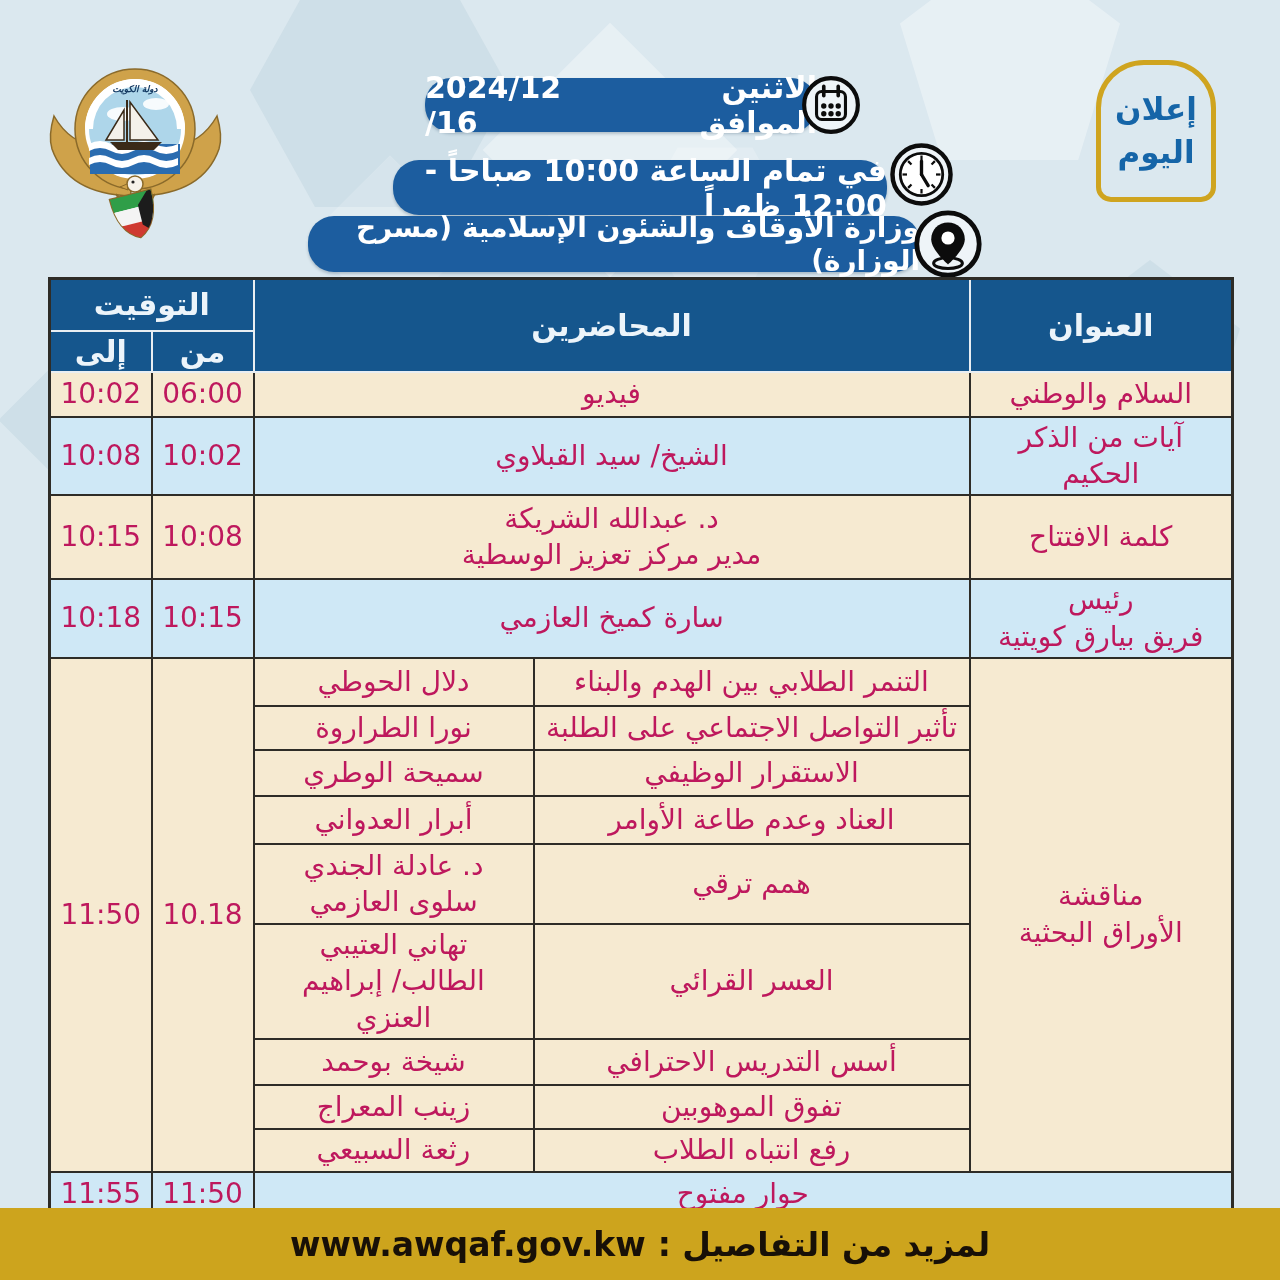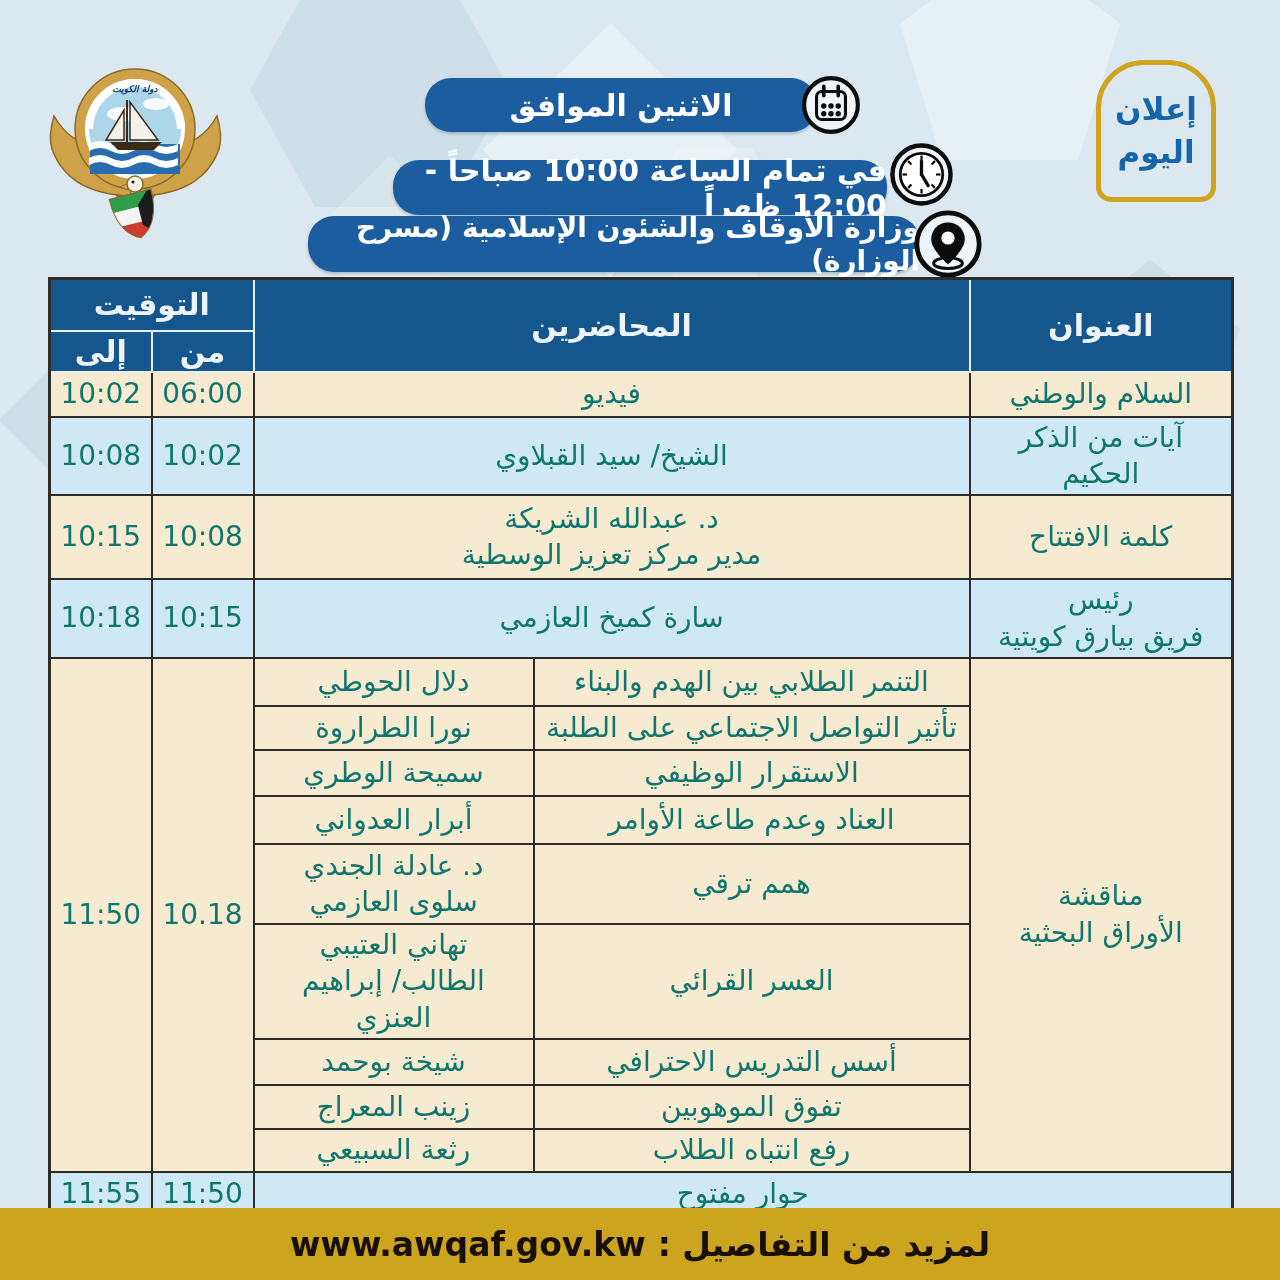--- a/index.html
+++ b/index.html
@@ -41,21 +41,21 @@
   .sched{
     position:absolute;left:48px;top:277px;width:1185px;
     border-collapse:collapse;table-layout:fixed;direction:rtl;
     border:3px solid #2e2c27;background:#f6ead1;
   }
   .sched th{
     background:#15568d;color:#ecf4fa;font-weight:bold;font-size:30px;
     border:2px solid #e9eef2;padding:2px;
   }
   .sched td{
-    border:2px solid #2e2c27;color:#0f766e;font-size:28px;
+    border:2px solid #2e2c27;color:#be185d;font-size:28px;
     text-align:center;vertical-align:middle;padding:2px 6px;line-height:1.3;
   }
   .beige{background:#f6ead1;}
   .blu{background:#cfe8f6;}
   .ml{white-space:pre-line;}
 
   
   .footer{
     position:absolute;left:0;top:1208px;width:1280px;height:72px;
     background:#cda41d;display:flex;align-items:center;justify-content:center;
@@ -127,20 +127,21 @@
           <path id="callig" d="M18,178 Q100,222 205,100"></path>
         </defs>
       <text font-size="17" font-weight="bold" fill="#11294a">
         <textPath href="#callig" startOffset="2">وزارة الأوقاف والشئون الإسلامية</textPath>
       </text>
     </svg>
   </div>
 
   <div class="pill" style="left:425px;top:78px;width:392px;height:54px;font-size:30px;">
     <span>الاثنين الموافق</span>
+    <span class="num">2024/12 /16</span>
   </div>
   <div class="icn" style="left:800px;top:74px;">
     <svg width="62" height="62" viewBox="0 0 60 60">
       <circle cx="30" cy="30" r="26" fill="#eef4f8" stroke="#0c0c0c" stroke-width="4"></circle>
       <rect x="16" y="17" width="28" height="27" rx="5" fill="none" stroke="#0c0c0c" stroke-width="3"></rect>
       <line x1="23" y1="12" x2="23" y2="21" stroke="#0c0c0c" stroke-width="3.5" stroke-linecap="round"></line>
       <line x1="37" y1="12" x2="37" y2="21" stroke="#0c0c0c" stroke-width="3.5" stroke-linecap="round"></line>
       <g fill="#0c0c0c">
         <circle cx="23" cy="31" r="2.6"></circle>
           <circle cx="30" cy="31" r="2.6"></circle>

